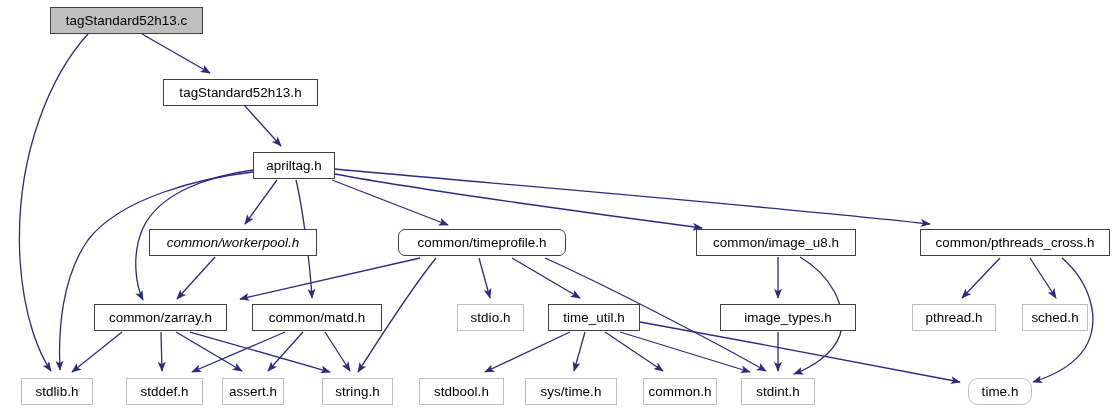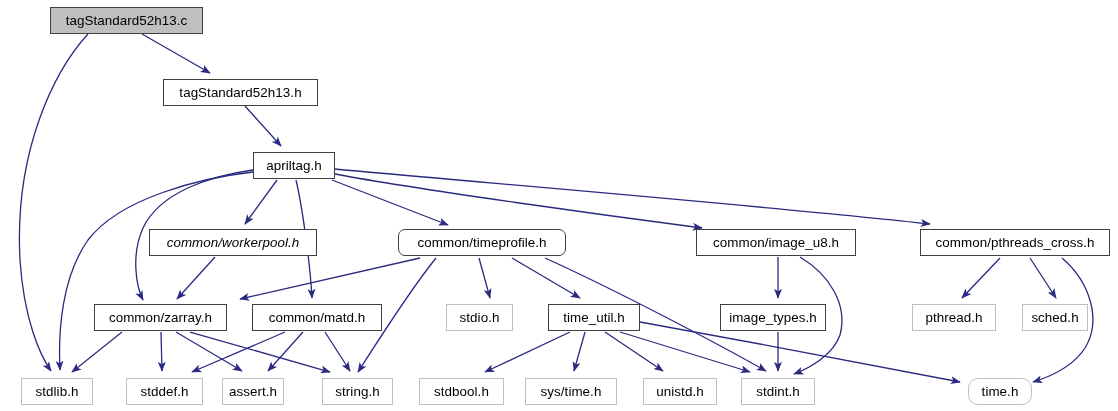--- a/index.html
+++ b/index.html
@@ -122,27 +122,27 @@
       </div>
       <div class="gnode strong" style="left: 920px; top: 229px; width: 190px;">
         <span class="nlabel">common/pthreads_cross.h</span>
       </div>
       <div class="gnode strong" style="left: 94px; top: 304px; width: 133px;">
         <span class="nlabel">common/zarray.h</span>
       </div>
       <div class="gnode strong" style="left: 252px; top: 304px; width: 130px;">
         <span class="nlabel">common/matd.h</span>
       </div>
-      <div class="gnode " style="left: 446px; top: 304px; width: 67px;">
+      <div class="gnode " style="left: 457px; top: 304px; width: 67px;">
         <span class="nlabel">stdio.h</span>
       </div>
       <div class="gnode strong" style="left: 548px; top: 304px; width: 92px;">
         <span class="nlabel">time_util.h</span>
       </div>
-      <div class="gnode strong" style="left: 720px; top: 304px; width: 106px;">
+      <div class="gnode strong" style="left: 720px; top: 304px; width: 136px;">
         <span class="nlabel">image_types.h</span>
       </div>
       <div class="gnode " style="left: 912px; top: 304px; width: 84px;">
         <span class="nlabel">pthread.h</span>
       </div>
       <div class="gnode " style="left: 1022px; top: 304px; width: 66px;">
         <span class="nlabel">sched.h</span>
       </div>
       <div class="gnode " style="left: 21px; top: 378px; width: 72px;">
         <span class="nlabel">stdlib.h</span>
@@ -156,21 +156,21 @@
       <div class="gnode " style="left: 322px; top: 378px; width: 71px;">
         <span class="nlabel">string.h</span>
       </div>
       <div class="gnode " style="left: 419px; top: 378px; width: 85px;">
         <span class="nlabel">stdbool.h</span>
       </div>
       <div class="gnode " style="left: 525px; top: 378px; width: 92px;">
         <span class="nlabel">sys/time.h</span>
       </div>
       <div class="gnode " style="left: 643px; top: 378px; width: 74px;">
-        <span class="nlabel">unistd.h</span>
+        <span class="nlabel">common.h</span>
       </div>
       <div class="gnode " style="left: 741px; top: 378px; width: 74px;">
         <span class="nlabel">stdint.h</span>
       </div>
       <div class="gnode " style="left: 968px; top: 378px; width: 64px; border-radius: 10px;">
         <span class="nlabel">time.h</span>
       </div>
     </div>
 </div>
 

